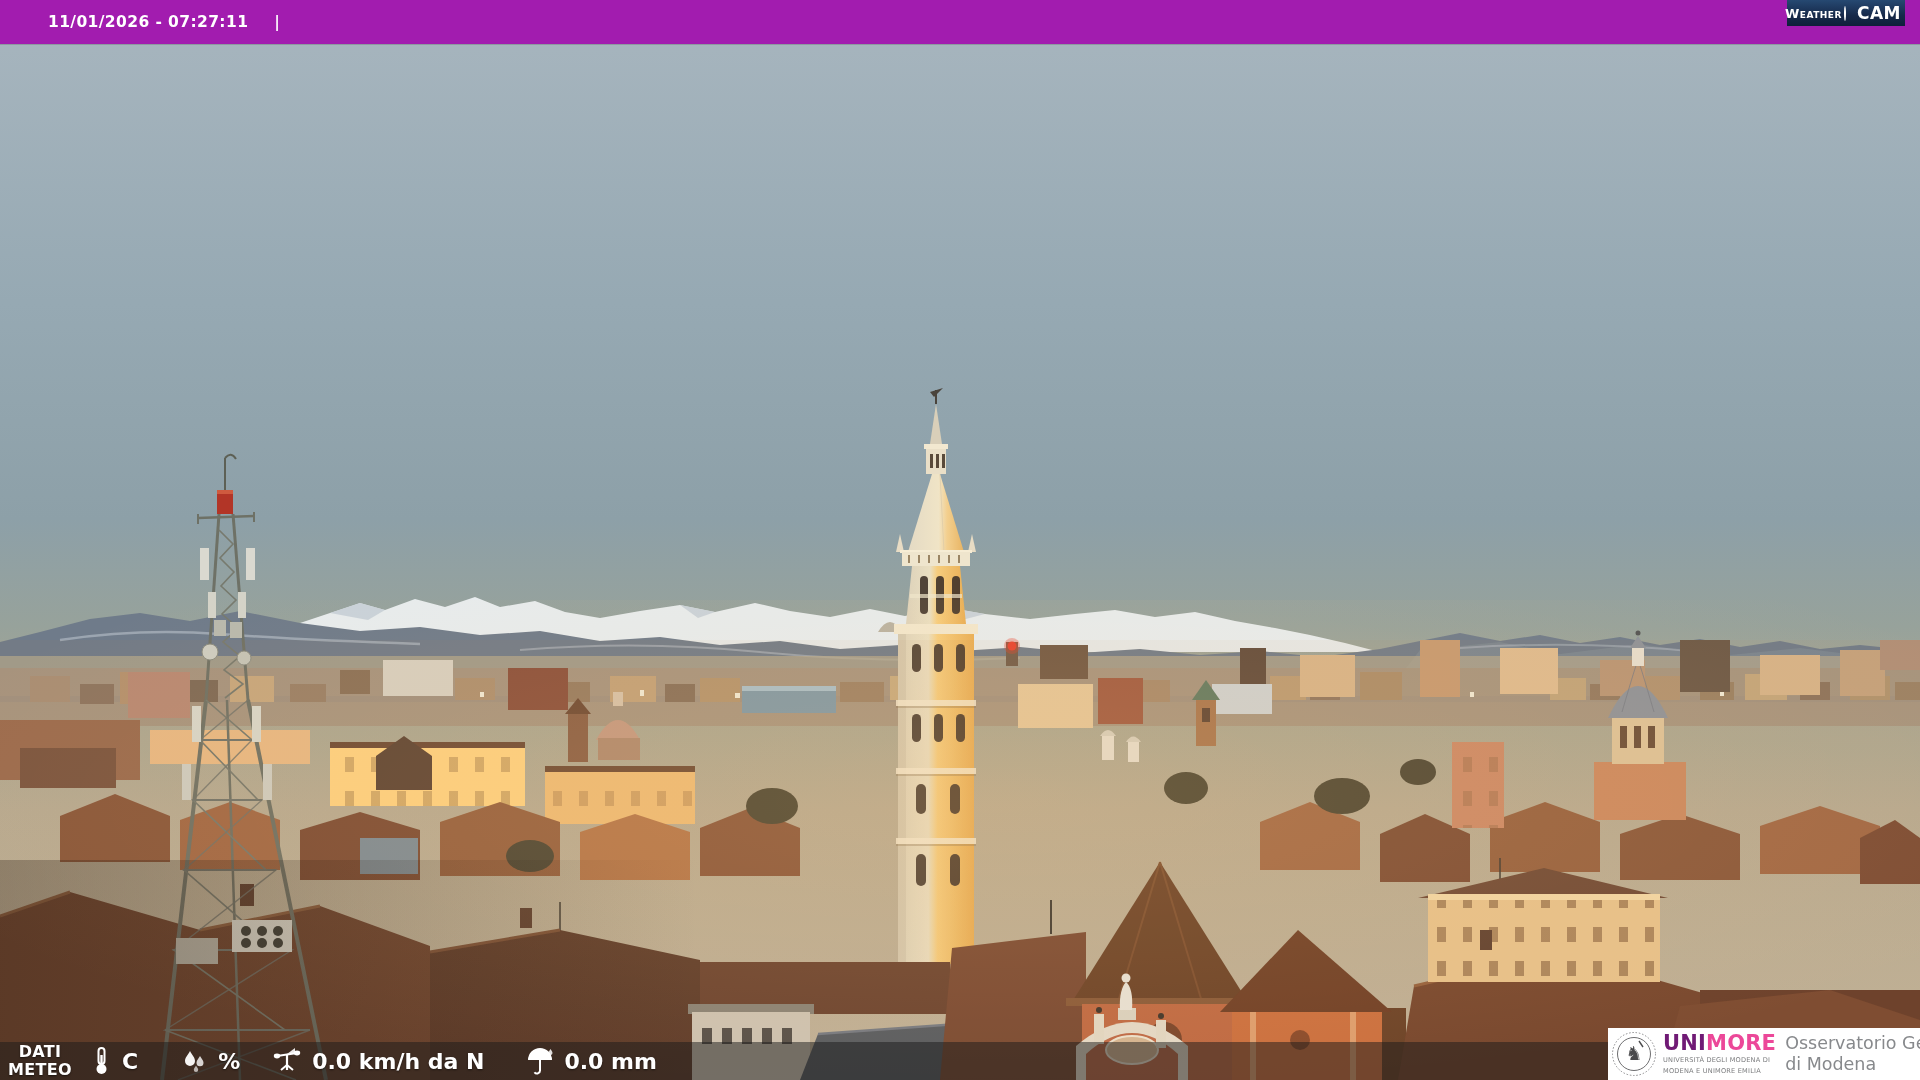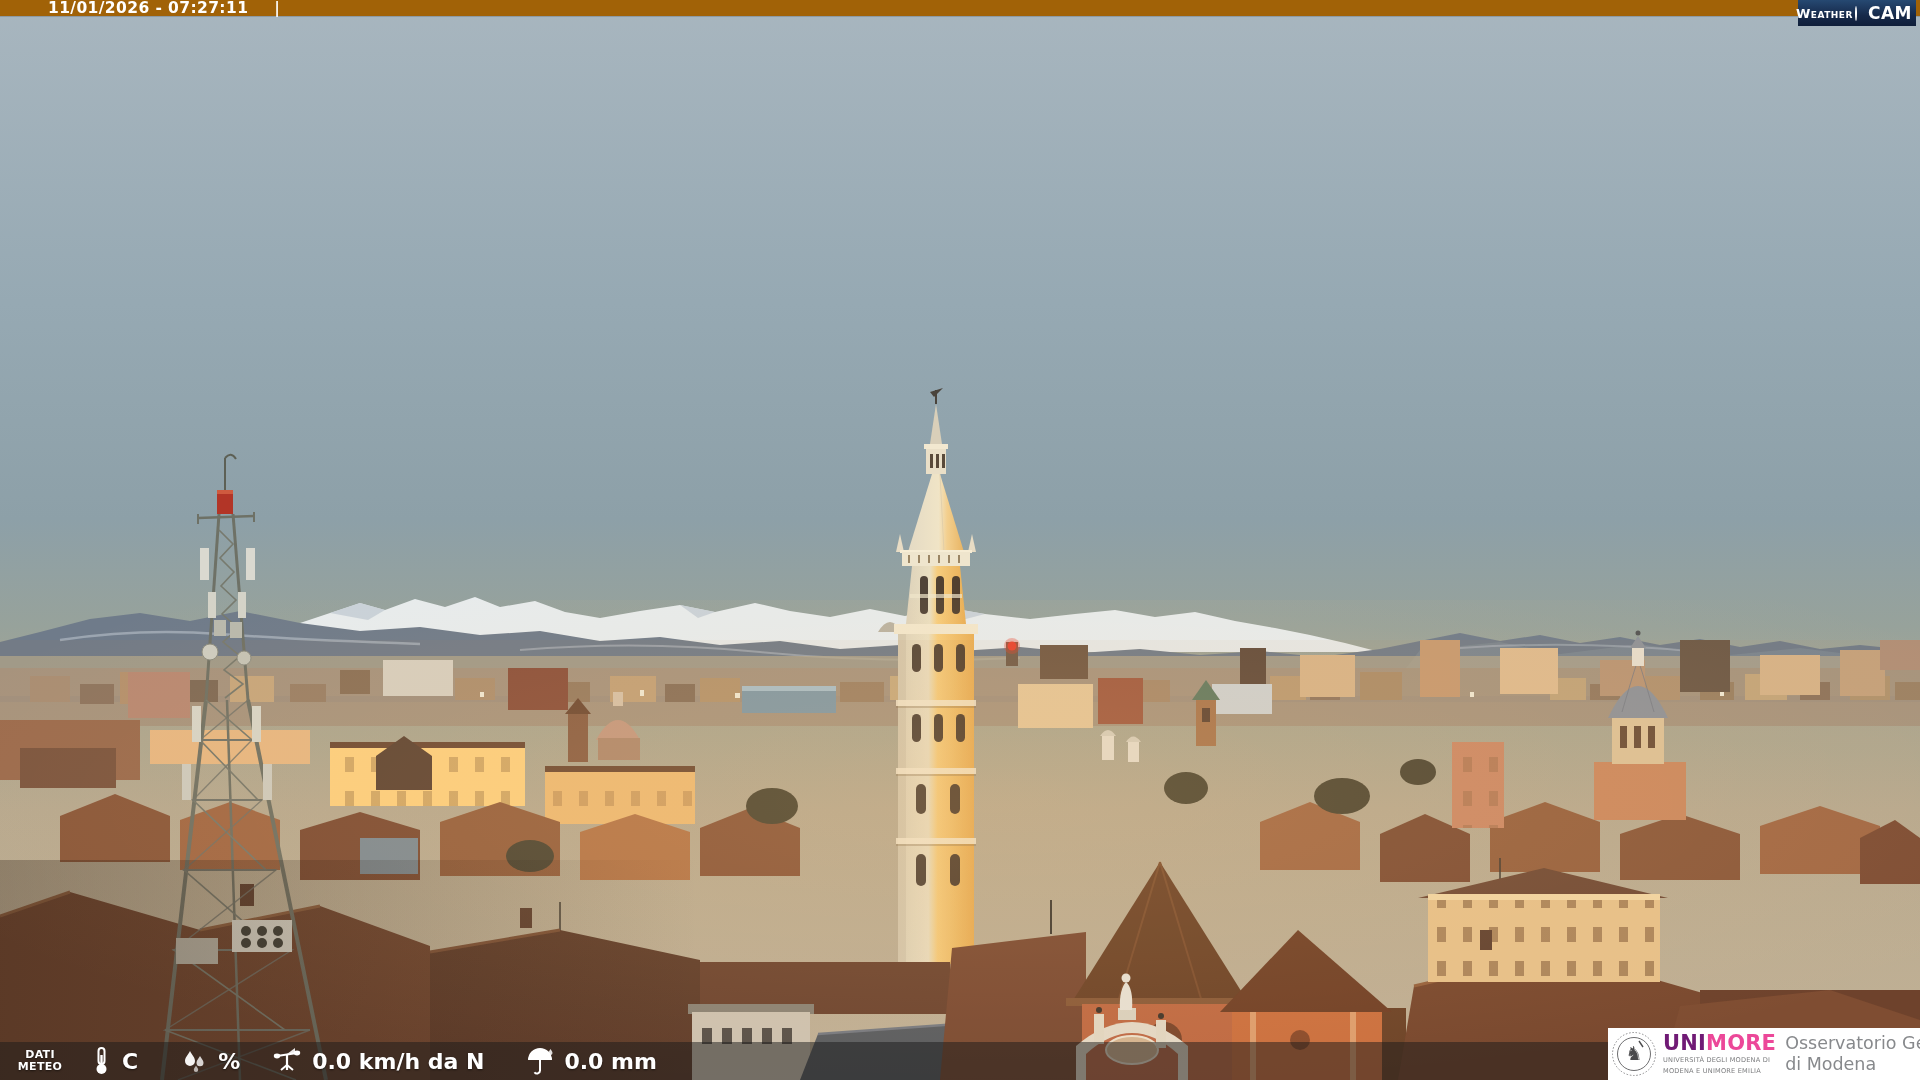--- a/index.html
+++ b/index.html
@@ -1,45 +1,45 @@
 <!DOCTYPE html>
 <html><head>
 <meta charset="utf-8">
 <style>
   html,body{margin:0;padding:0;background:#000;}
   .stage{position:relative;width:1920px;height:1080px;overflow:hidden;
          font-family:"DejaVu Sans","Liberation Sans",sans-serif;}
   .scene{position:absolute;left:0;top:0;width:1920px;height:1080px;display:block;}
 
   
-  .topbar{position:absolute;left:0;top:0;width:1920px;height:16px;
-          background:#a16207;display:flex;align-items:center;
+  .topbar{position:absolute;left:0;top:0;width:1920px;height:44px;
+          background:#a21caf;display:flex;align-items:center;
           color:#fff;font-weight:bold;font-size:15.5px;letter-spacing:.4px;z-index:5;
           box-shadow:0 1px 0 rgba(0,0,0,.15);}
   .topbar .dt{margin-left:48px;white-space:nowrap;}
   .topbar .sep{margin:0 26px;font-weight:bold;opacity:.95;}
   .topbar .ttl{white-space:nowrap;}
 
   
-  .wcam{position:absolute;right:4px;top:0;height:26px;width:118px;z-index:6;
+  .wcam{position:absolute;right:15px;top:0;height:26px;width:118px;z-index:6;
         background:linear-gradient(180deg,#264972 0%,#16294a 55%,#122richtig 100%);
         background:linear-gradient(180deg,#264972 0%,#16294a 60%,#101f3a 100%);
         display:flex;align-items:center;justify-content:flex-end;padding-right:4px;box-sizing:border-box;}
   .wcam .w{color:#fff;font-variant:small-caps;font-weight:bold;font-size:13px;letter-spacing:.5px;}
   .wcam-orb{width:15px;height:15px;border-radius:50%;margin:0 2px;
         background:radial-gradient(circle at 35% 30%,#ffffff 0%,#cfe2ef 18%,#5e87a8 40%,#1d3a60 75%);
         border:1.5px solid #fff;box-sizing:border-box;}
   .wcam .c{color:#fff;font-weight:bold;font-size:17px;letter-spacing:.5px;margin-left:9px;}
 
   
   .meteobar{position:absolute;left:0;bottom:0;width:1920px;height:38px;
             background:rgba(25,25,25,.5);display:flex;align-items:center;z-index:5;
             color:#fff;text-shadow:0 1px 2px rgba(0,0,0,.55);}
   .mlabel{margin-left:14px;width:52px;display:flex;flex-direction:column;align-items:center;
-          font-size:11px;font-weight:bold;line-height:1.12;letter-spacing:.3px;}
+          font-size:16px;font-weight:bold;line-height:1.12;letter-spacing:.3px;}
   .micon{flex:0 0 auto;}
   .mval{font-size:22px;font-weight:bold;white-space:nowrap;}
   .ml-a{margin-left:22px;} .ml-b{margin-left:8px;}
   .ml-c{margin-left:42px;} .ml-d{margin-left:30px;} .ml-e{margin-left:40px;}
 
   
   .unibox{position:absolute;right:0;bottom:0;width:312px;height:52px;background:#fff;z-index:7;
           display:flex;align-items:center;}
   .seal{width:46px;height:46px;margin-left:3px;flex:0 0 auto;}
   .uniword{margin-left:6px;display:flex;flex-direction:column;line-height:1;}

